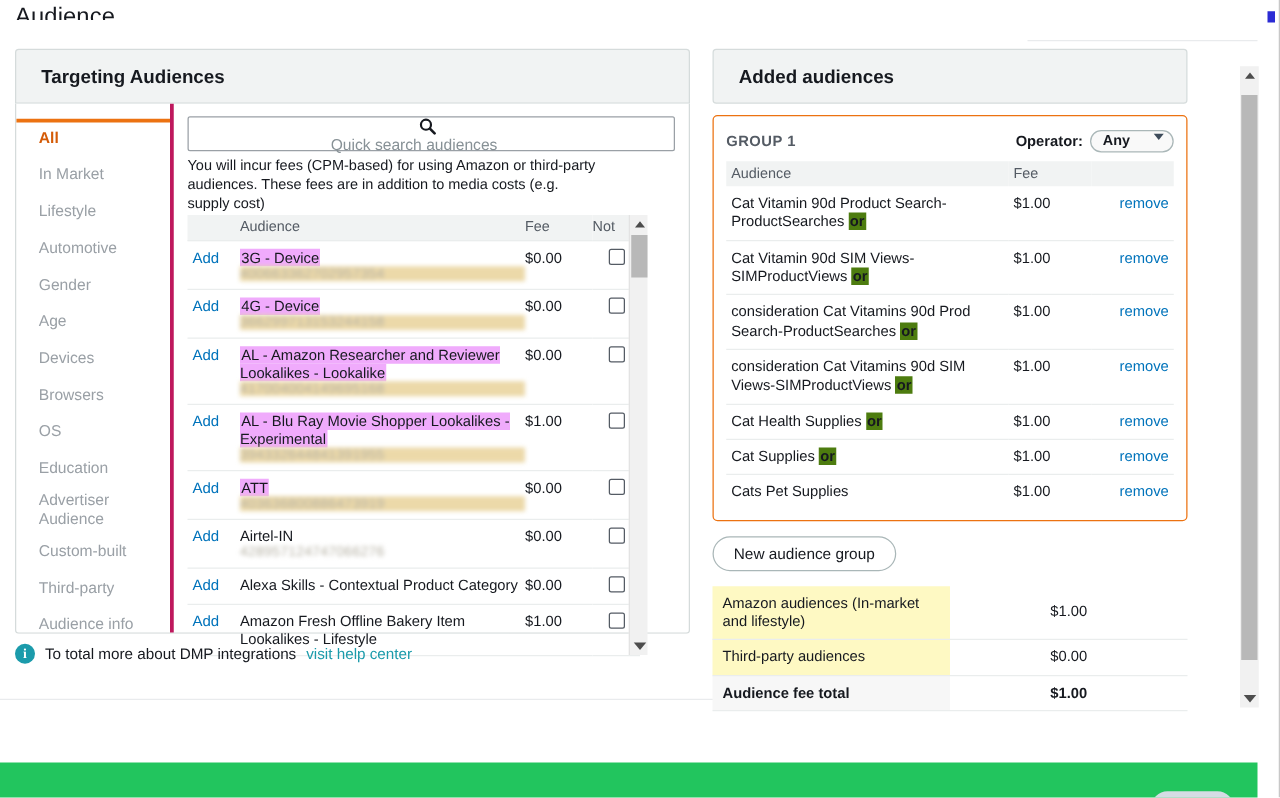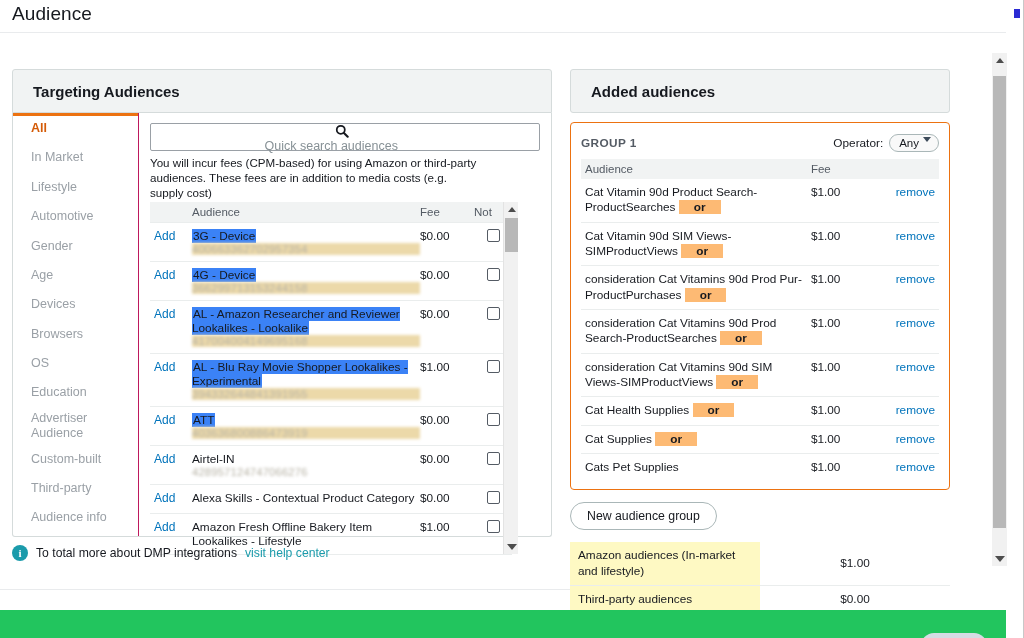--- a/index.html
+++ b/index.html
@@ -22,21 +22,21 @@
     border-bottom: 1px solid #e9ebed;
   }
   .page-title {
     position: absolute; left: 12px; top: 3px;
     font-size: 19px; font-weight: 400; color: #16191f;
     letter-spacing: .1px;
   }
 
   
   .content-area {
-    position: absolute; left: 0; top: 46px;
+    position: absolute; left: 0; top: 16px;
     width: 822px; height: 544px;
     background: #fff;
     border-bottom: 1px solid #e9ebed;
   }
 
   
   .targeting-panel {
     position: absolute; left: 12px; top: 23px;
     width: 540px; height: 468px;
   }
@@ -54,22 +54,22 @@
     border: 1px solid #d5dbdb;
     border-top: none;
     border-radius: 0 0 3px 3px;
     background: #fff;
     display: flex;
   }
 
   
   .cat-sidebar {
     width: 126px; flex: 0 0 126px;
-    border-right: 1px solid #be185d;
-    padding-top: 0;
+    border-right: 3px solid #be185d;
+    padding-top: 12px;
     overflow: hidden;
   }
   .cat-item {
     font-size: 12.5px;
     color: #9aa0a6;
     padding: 7.5px 0 7.5px 18px;
     cursor: pointer;
     line-height: 1.15;
     white-space: pre-line;
   }
@@ -124,21 +124,21 @@
     border-bottom: 1px solid #eaeded;
     vertical-align: top;
   }
   .col-add { width: 38px; text-align: left; padding-left: 4px !important; }
   .col-aud { width: 232px; padding-left: 4px !important; }
   .col-fee { width: 54px; text-align: left; }
   .col-not { width: 38px; text-align: center; }
   th.col-fee { text-align: left; }
   th.col-not { text-align: center; }
   .add-link { color: #0073bb; cursor: pointer; font-size: 12px; }
-  .aud-name-hl { background: #3b82f6; display: inline; padding: 0 1px; }
+  .aud-name-hl { background: #f0abfc; display: inline; padding: 0 1px; }
   .aud-id {
     display: block;
     font-size: 11.2px;
     color: #b6b2a5;
     filter: blur(1.6px);
     letter-spacing: .2px;
     user-select: none;
   }
   .chk {
     width: 13px; height: 13px;
@@ -200,28 +200,28 @@
 
   .group-box {
     margin-top: 9px;
     border: 1px solid #ec7211;
     border-radius: 4px;
     background: #fff;
     padding: 9px 10px 8px 10px;
   }
   .group-top { display: flex; align-items: center; justify-content: space-between; height: 22px; }
   .group-label { font-size: 11.8px; font-weight: 700; color: #545b64; letter-spacing: .4px; }
-  .op-wrap { display: flex; align-items: center; gap: 6px; }
+  .op-wrap { display: flex; align-items: center; gap: 6px; font-weight: bold; }
   .op-label { font-size: 11.8px; color: #16191f; }
   .op-select {
     border: 1px solid #aab7b8; border-radius: 11px;
     background: #f9f9f9;
     font-size: 11.5px; color: #16191f;
     padding: 2px 7px 2px 9px;
-    display: flex; align-items: flex-start; gap: 4px;
+    display: flex; align-items: flex-start; gap: 19px;
     cursor: pointer;
   }
   .caret { width:0;height:0;border-left:4px solid transparent;border-right:4px solid transparent;border-top:5px solid #3d4b5a; }
 
   table.added-table { border-collapse: collapse; width: 100%; table-layout: fixed; margin-top: 5px; }
   table.added-table th {
     background: #f1f3f3;
     font-size: 11.5px; font-weight: 400; color: #545b64;
     text-align: left; padding: 4px 0 4px 4px;
   }
@@ -230,21 +230,21 @@
     padding: 6px 0 6px 4px;
     border-bottom: 1px solid #eaeded;
     vertical-align: top;
     line-height: 1.3;
   }
   table.added-table tr:last-child td { border-bottom: none; }
   .ac-aud { width: 212px; }
   .ac-fee { width: 62px; }
   .ac-rm  { width: 62px; text-align: right; padding-right: 4px !important; }
   th.ac-rm { text-align: right; }
-  .or-tag { background: #fdba74; color: #16191f; font-weight: 700; padding: 0 15px; }
+  .or-tag { background: #4d7c0f; color: #16191f; font-weight: 700; padding: 0 1px; }
   .remove-link { color: #0073bb; cursor: pointer; }
 
   .new-group-btn {
     margin-top: 12px;
     display: inline-block;
     border: 1px solid #aab7b8;
     border-radius: 14px;
     background: #fff;
     font-size: 12.3px; color: #16191f;
     padding: 6px 16px;
@@ -460,25 +460,20 @@
                 <td class="ac-aud"><span>Cat Vitamin 90d Product Search-ProductSearches </span><span class="or-tag">or</span></td>
                 <td class="ac-fee">$1.00</td>
                 <td class="ac-rm"><span class="remove-link">remove</span></td>
               </tr>
               <tr>
                 <td class="ac-aud"><span>Cat Vitamin 90d SIM Views-SIMProductViews </span><span class="or-tag">or</span></td>
                 <td class="ac-fee">$1.00</td>
                 <td class="ac-rm"><span class="remove-link">remove</span></td>
               </tr>
               <tr>
-                <td class="ac-aud"><span>consideration Cat Vitamins 90d Prod Pur-ProductPurchases </span><span class="or-tag">or</span></td>
-                <td class="ac-fee">$1.00</td>
-                <td class="ac-rm"><span class="remove-link">remove</span></td>
-              </tr>
-              <tr>
                 <td class="ac-aud"><span>consideration Cat Vitamins 90d Prod Search-ProductSearches </span><span class="or-tag">or</span></td>
                 <td class="ac-fee">$1.00</td>
                 <td class="ac-rm"><span class="remove-link">remove</span></td>
               </tr>
               <tr>
                 <td class="ac-aud"><span>consideration Cat Vitamins 90d SIM Views-SIMProductViews </span><span class="or-tag">or</span></td>
                 <td class="ac-fee">$1.00</td>
                 <td class="ac-rm"><span class="remove-link">remove</span></td>
               </tr>
               <tr>

